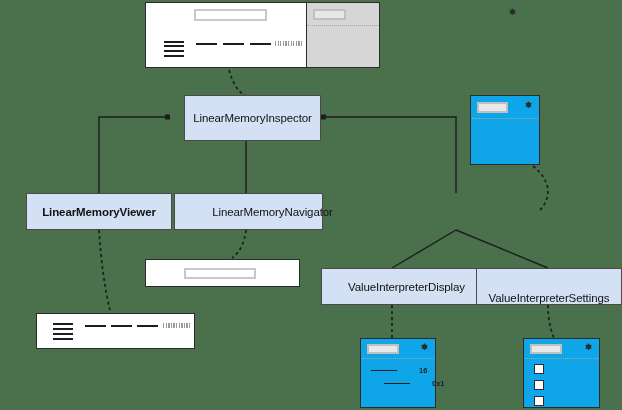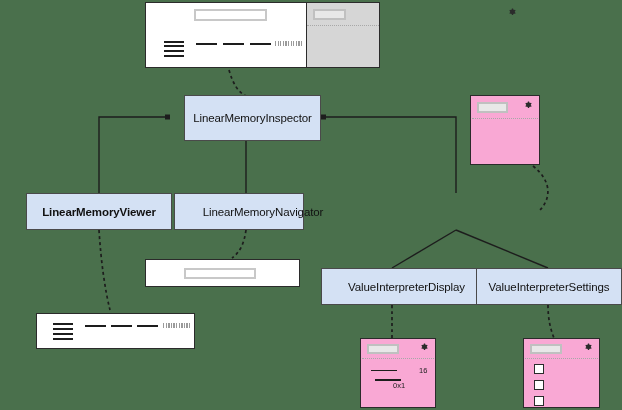--- a/index.html
+++ b/index.html
@@ -41,21 +41,22 @@
     white-space: nowrap;
   }
   
   .mockup {
     position: absolute;
     box-sizing: border-box;
     border: 1.3px solid #2b2b2b;
     background: #ffffff;
   }
   .mockup.gray {
-    background: #f9a8d4;
+    background: #0ea5e9;
+    font-weight: bold;
   }
   .mk-split {
     position: absolute;
     box-sizing: border-box;
   }
   .pane-white {
     background: #ffffff;
   }
   .pane-gray {
     background: #d6d6d6;
@@ -208,21 +209,21 @@
     <svg class="gear" style="left:59px; top:4px;" viewBox="0 0 24 24">
       <path fill="#2b2b2b" d="M12 8.2a3.8 3.8 0 1 0 0 7.6 3.8 3.8 0 0 0 0-7.6zm0 5.6a1.8 1.8 0 1 1 0-3.6 1.8 1.8 0 0 1 0 3.6z"></path>
       <path fill="#2b2b2b" d="M10.4 1.5h3.2l.5 2.6 2.1 1.2 2.5-.9 1.6 2.8-2 1.7v2.4l2 1.7-1.6 2.8-2.5-.9-2.1 1.2-.5 2.6h-3.2l-.5-2.6-2.1-1.2-2.5.9-1.6-2.8 2-1.7V9l-2-1.7 1.6-2.8 2.5.9 2.1-1.2z"></path>
     </svg>
     <div class="hairline" style="left:1px; top:19px; width:72px;"></div>
 
     <div class="vrow" style="left:10px; top:27px;">
       <span class="vline"></span>
       <span class="vval">16</span>
     </div>
-    <div class="vrow" style="left:10px; top:40px;flex-direction:column;">
+    <div class="vrow" style="left:23px; top:40px;">
       <span class="vline"></span>
       <span class="vval">0x1</span>
     </div>
   </div>
 
   <div class="mockup gray" style="left:523px; top:338px; width:77px; height:70px;">
     <div class="pill on-gray" style="left:6px; top:5px; width:32px; height:10px;"></div>
     <svg class="gear" style="left:60px; top:4px;" viewBox="0 0 24 24">
       <path fill="#2b2b2b" d="M12 8.2a3.8 3.8 0 1 0 0 7.6 3.8 3.8 0 0 0 0-7.6zm0 5.6a1.8 1.8 0 1 1 0-3.6 1.8 1.8 0 0 1 0 3.6z"></path>
       <path fill="#2b2b2b" d="M10.4 1.5h3.2l.5 2.6 2.1 1.2 2.5-.9 1.6 2.8-2 1.7v2.4l2 1.7-1.6 2.8-2.5-.9-2.1 1.2-.5 2.6h-3.2l-.5-2.6-2.1-1.2-2.5.9-1.6-2.8 2-1.7V9l-2-1.7 1.6-2.8 2.5.9 2.1-1.2z"></path>
@@ -235,26 +236,26 @@
   </div>
 
   <div class="node" style="left:184px; top:95px; width:137px; height:46px;">
     <span>LinearMemoryInspector</span>
   </div>
 
   <div class="node" style="left:26px; top:193px; width:146px; height:37px;font-weight:bold;">
     <span>LinearMemoryViewer</span>
   </div>
 
-  <div class="node" style="left:174px; top:193px; width:130px; height:37px;padding-left:48px;">
+  <div class="node" style="left:174px; top:193px; width:149px; height:37px;padding-left:48px;">
     <span>LinearMemoryNavigator</span>
   </div>
 
 
   <div class="node" style="left:321px; top:268px; width:171px; height:37px;">
     <span>ValueInterpreterDisplay</span>
   </div>
 
-  <div class="node" style="left:476px; top:268px; width:146px; height:37px;">
+  <div class="node" style="left:476px; top:268px; width:146px; height:37px;align-items:flex-end;">
     <span>ValueInterpreterSettings</span>
   </div>
 
 </div>
 
 </body></html>

